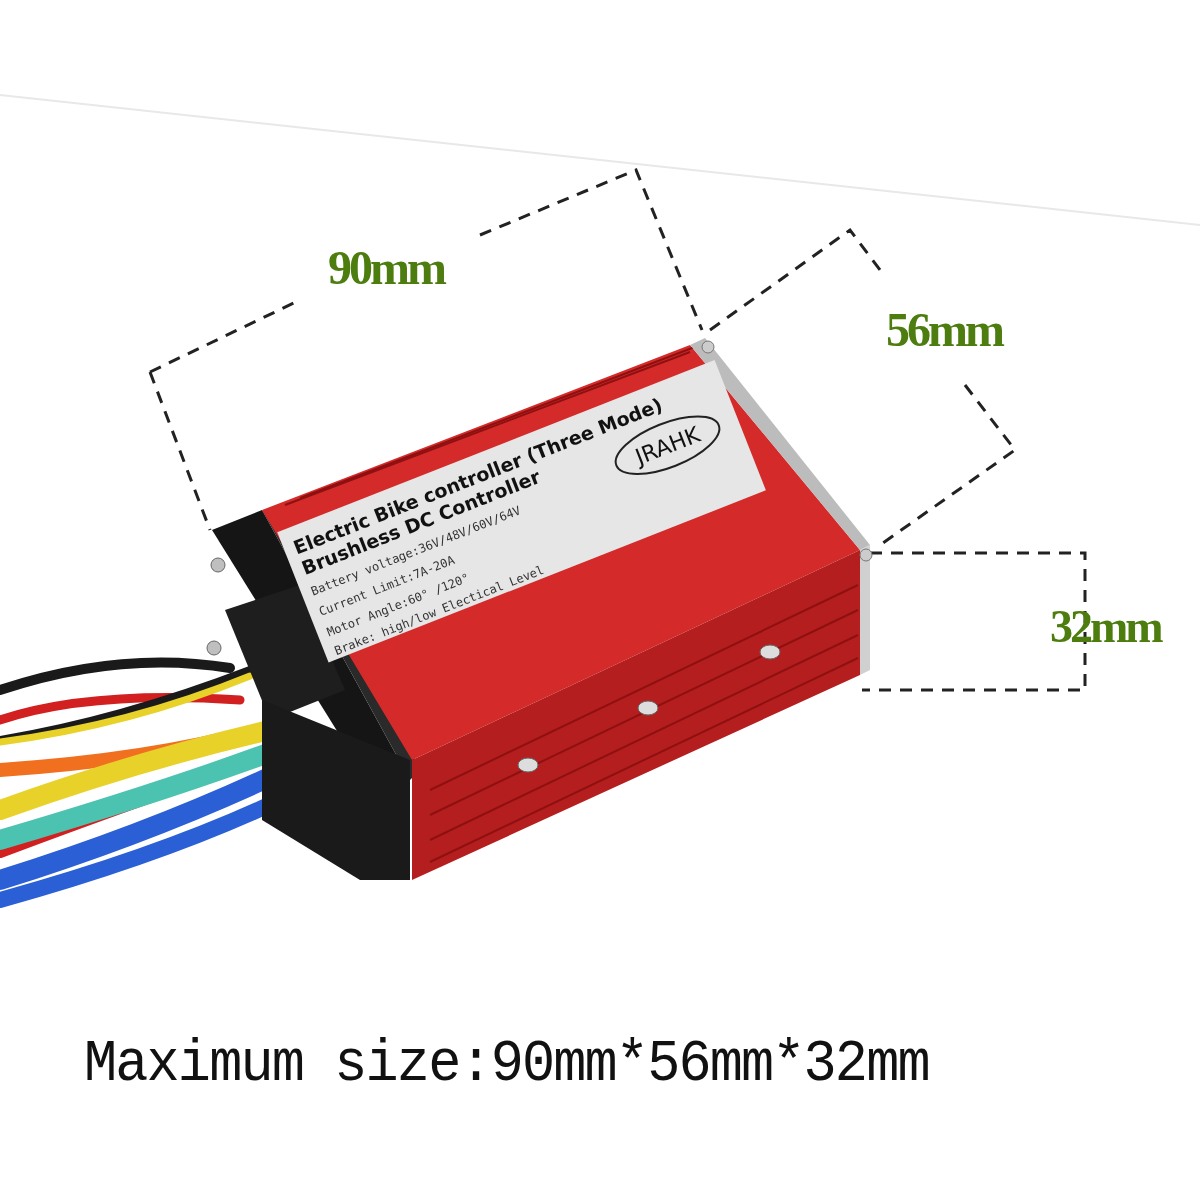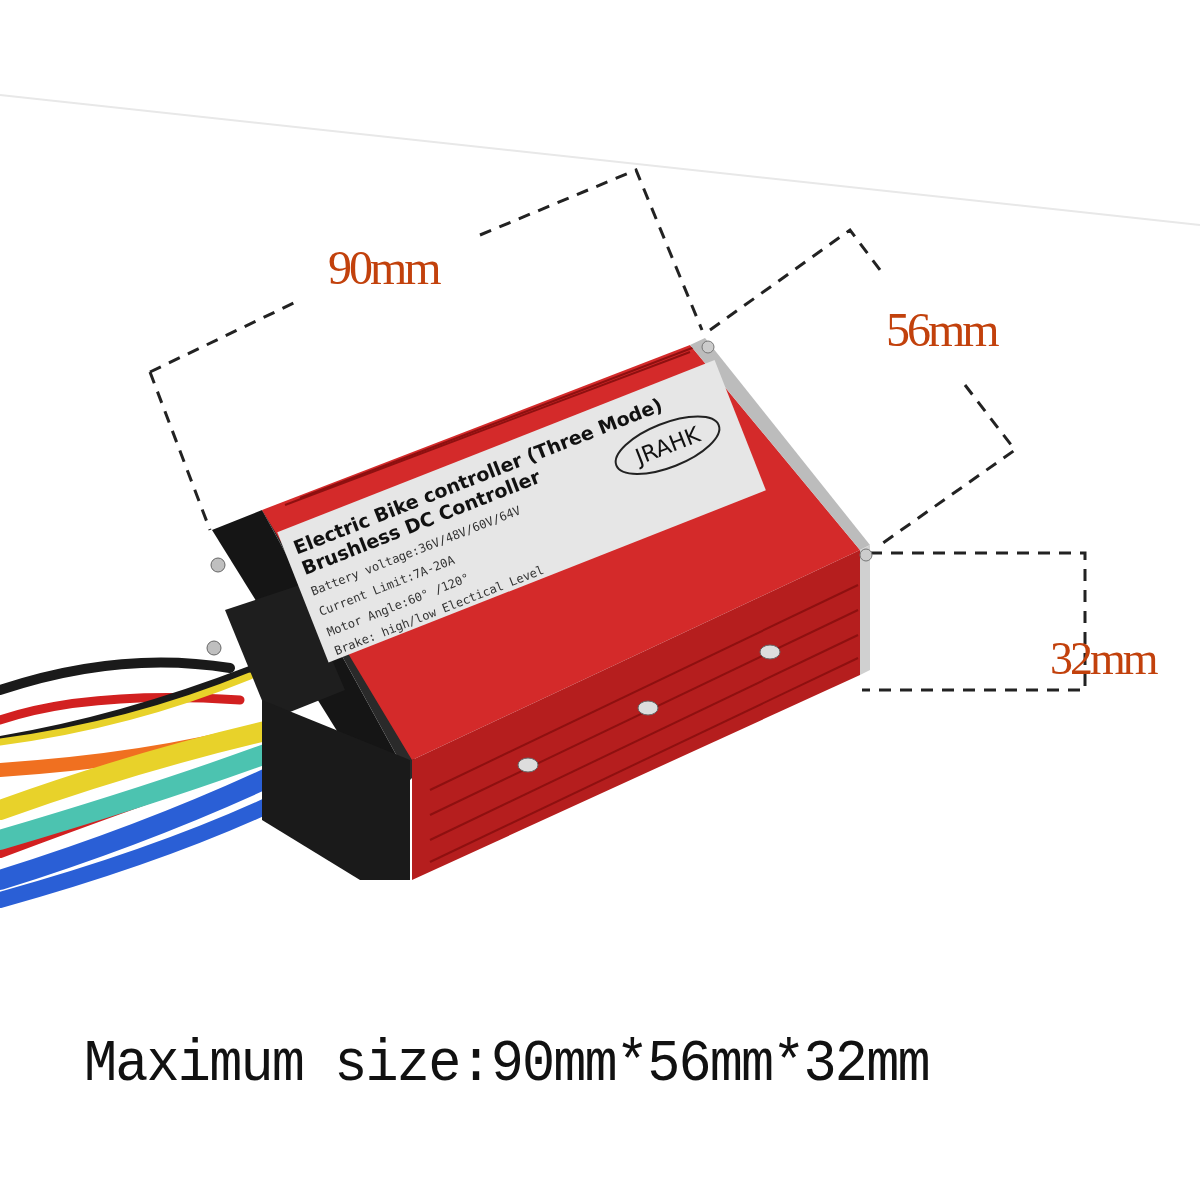--- a/index.html
+++ b/index.html
@@ -1,21 +1,21 @@
 <!DOCTYPE html>
 <html><head>
 <meta charset="utf-8">
 <style>
   html,body{margin:0;padding:0;}
   body{width:1200px;height:1200px;background:#ffffff;position:relative;overflow:hidden;font-family:"Liberation Serif",serif;}
   .bgline{position:absolute;left:0;top:0;width:1200px;height:1200px;}
-  .dim{position:absolute;color:#c2410c;font-family:"Liberation Serif",serif;letter-spacing:-3px;}
+  .dim{position:absolute;color:#4d7c0f;font-family:"Liberation Serif",serif;letter-spacing:-3px;font-weight:bold;}
   #dim90{left:328px;top:240px;font-size:48px;}
   #dim56{left:886px;top:302px;font-size:48px;}
-  #dim32{left:1050px;top:600px;font-size:46px;margin-top:32px;}
+  #dim32{left:1050px;top:600px;font-size:46px;}
   #caption{position:absolute;left:84px;top:1030px;font-family:"Liberation Mono",monospace;font-size:60px;color:#111;letter-spacing:-2px;white-space:nowrap;transform:scaleX(0.92);transform-origin:left top;}
 </style>
 </head>
 <body>
 
 <svg class="bgline" viewBox="0 0 1200 1200" xmlns="http://www.w3.org/2000/svg">
 
   <path d="M0 95 L1200 225" stroke="#e8e8e8" stroke-width="2" fill="none"></path>
 
   <g stroke="#222" stroke-width="3" stroke-dasharray="12,9" fill="none">

